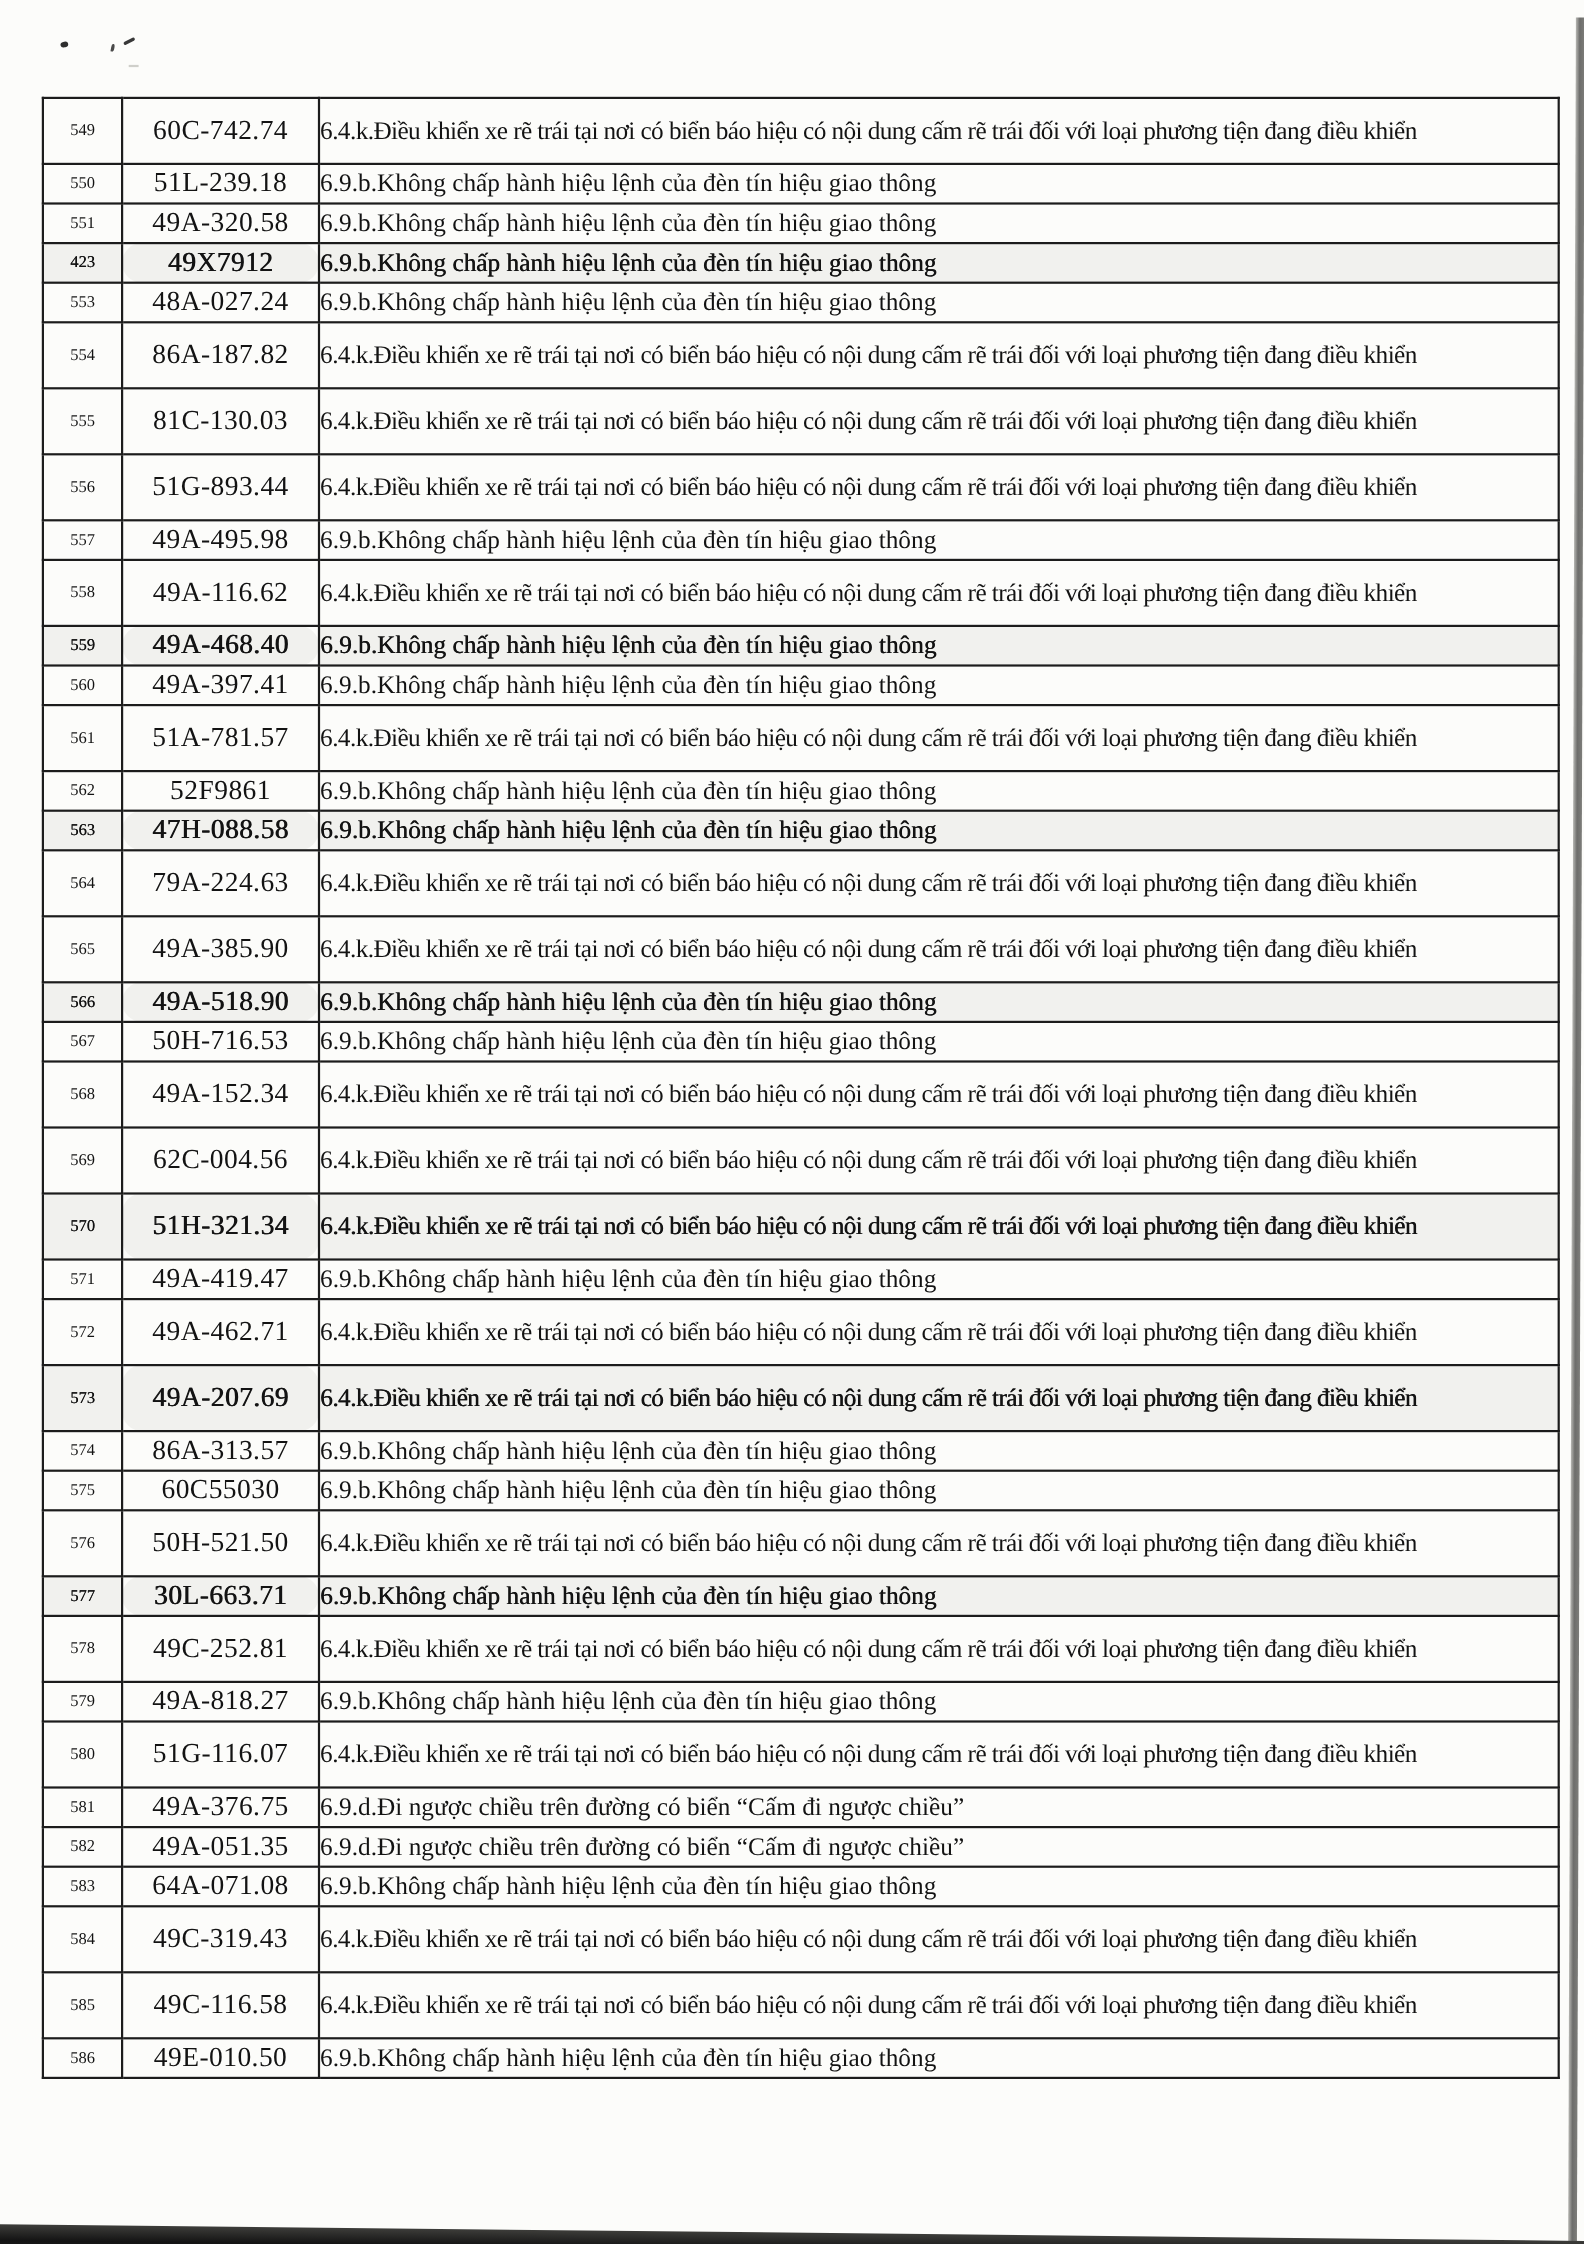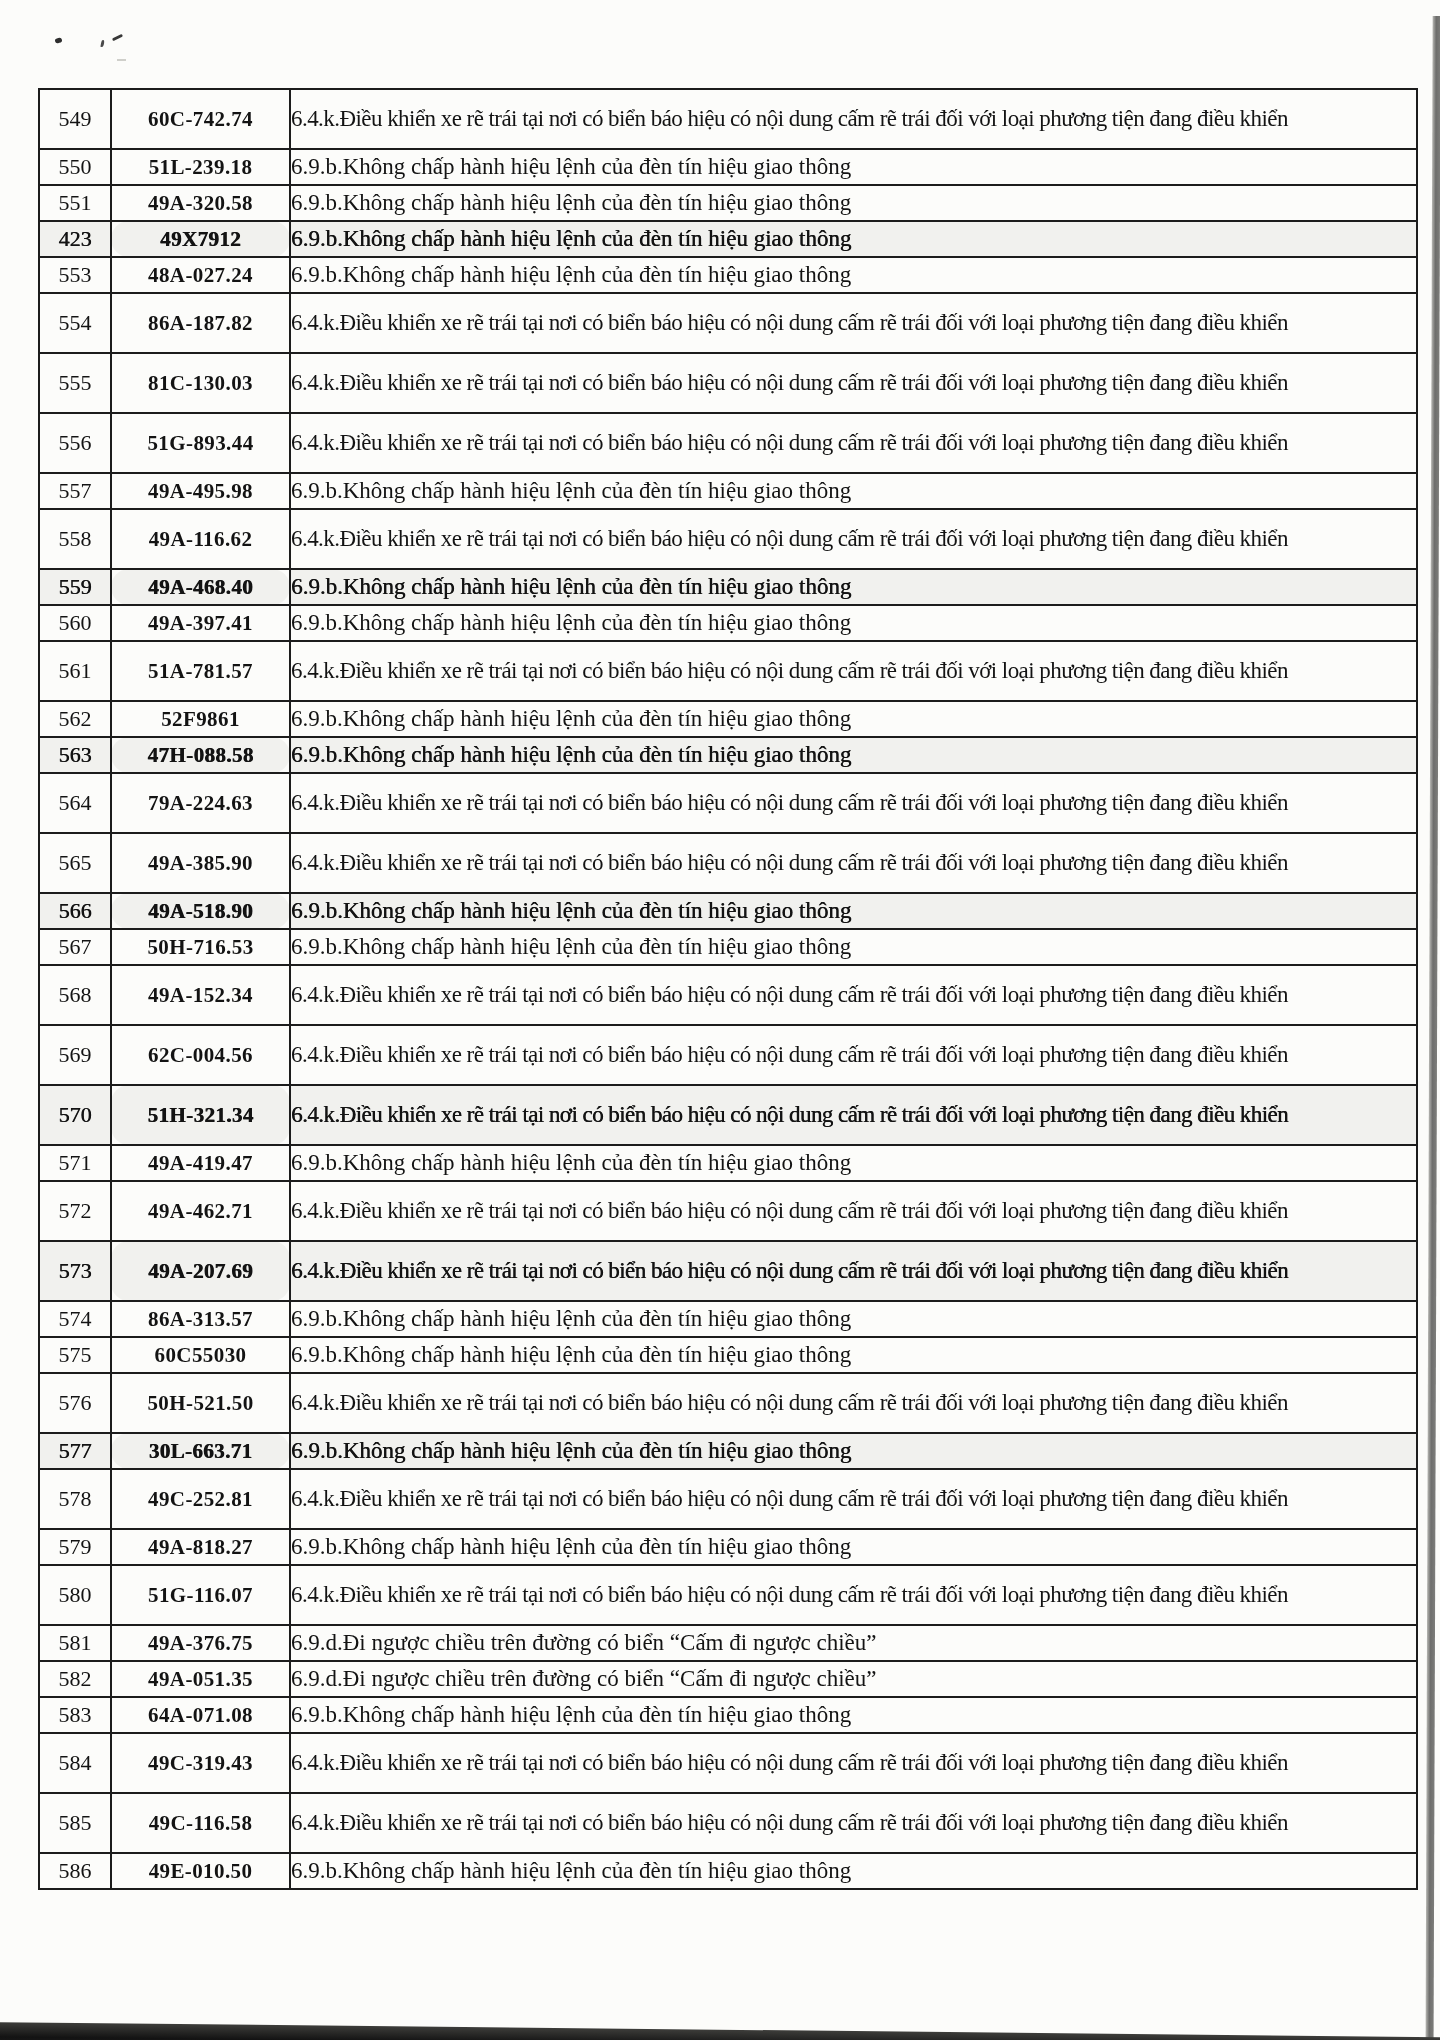--- a/index.html
+++ b/index.html
@@ -22,27 +22,27 @@
     border:2px solid #1c1c1c;
     padding:0;
     vertical-align:middle;
     overflow:hidden;
   }
   tr.tall  { height:60px; }
   tr.short { height:36px; }
   .td-no {
     width:70px;
     text-align:center;
-    font-size:22px;
+    font-size:15px;
   }
   .td-plate {
     width:177px;
     text-align:center;
-    font-weight:bold;
-    font-size:21px;
+    font-weight:normal;
+    font-size:25px;
     letter-spacing:0.4px;
   }
   .td-v {
     width:1125px;
     font-size:23px;
     padding-left:5px;
     white-space:nowrap;
   }
   .td-v.v-long { letter-spacing:-0.55px; }
   

